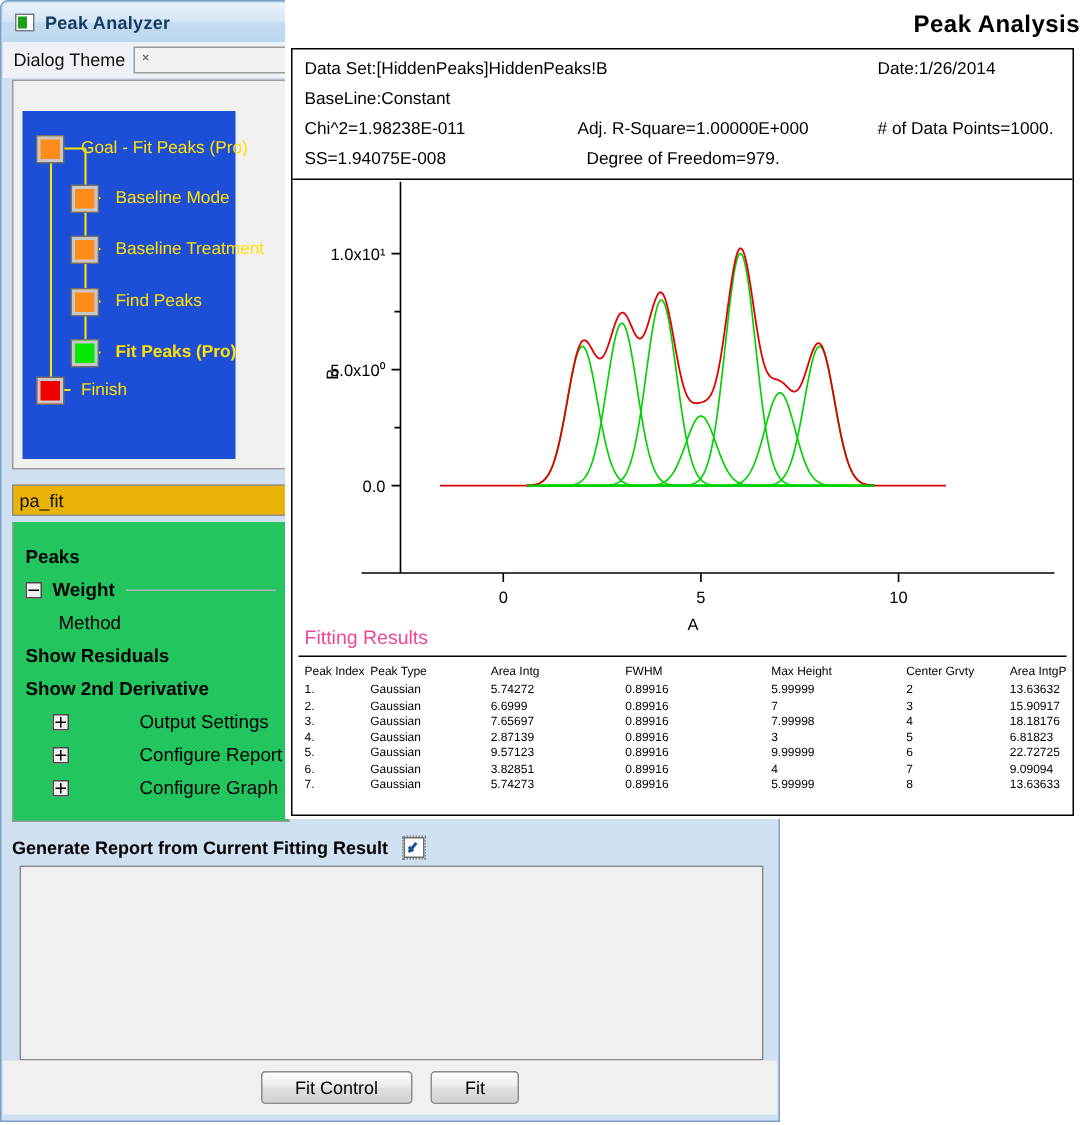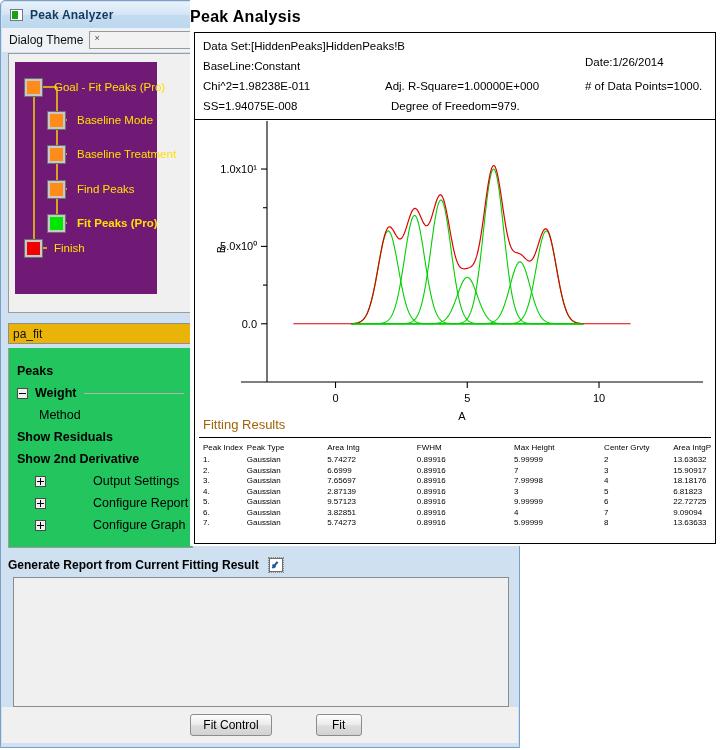--- a/index.html
+++ b/index.html
@@ -45,21 +45,21 @@
     width:180px;height:18px;background:#f2f2f2;border:1px solid #9a9a9a;
     box-sizing:border-box;font-size:9px;color:#555;padding:1px 0 0 4px;
   }
 
   
   #wizard-outer{
     position:absolute;left:7px;top:52px;width:185px;height:260px;
     background:#f0f0f0;border:1px solid #9b9b9b;box-sizing:border-box;
   }
   #wizard{
-    position:absolute;left:6px;top:8px;width:142px;height:232px;background:#701a75;
+    position:absolute;left:6px;top:20px;width:142px;height:232px;background:#1d4ed8;
   }
   #wizard svg{position:absolute;left:0;top:0;}
   .wnode{
     position:absolute;display:flex;align-items:center;height:20px;
   }
   .wbox{
     width:17px;height:17px;border:2px solid #c8c8c8;box-sizing:border-box;flex:none;
     box-shadow:0 0 0 1px #6e6e6e;
   }
   .wlabel{
@@ -118,52 +118,52 @@
   
   #lower-pane{
     position:absolute;left:12px;top:576px;width:496px;height:130px;
     background:#f0f0f0;border:1px solid #8b8b8b;box-sizing:border-box;
   }
   #button-bar{
     position:absolute;left:1px;top:706px;width:516px;height:36px;
     background:#f0f0f0;display:flex;align-items:center;justify-content:center;gap:12px;
   }
   .btn{
-    height:22px;min-width:46px;padding:0 12px;
+    height:22px;min-width:46px;padding:0 22px;
     background:linear-gradient(to bottom,#fdfdfd 0%,#ebebeb 48%,#dedede 52%,#d2d2d2 100%);
     border:1px solid #8c8c8c;border-radius:3px;box-sizing:border-box;
-    font-size:12px;color:#000;display:flex;align-items:center;justify-content:center;margin-left:32px;
+    font-size:12px;color:#000;display:flex;align-items:center;justify-content:center;
   }
 
   
   #report-win{
     position:absolute;left:190px;top:0px;width:530px;height:546px;
     background:#ffffff;box-sizing:border-box;
   }
   #report-title{
-    position:absolute;left:0;top:8px;width:530px;text-align:left;
+    position:absolute;left:0;top:8px;width:530px;text-align:right;
     font-size:16px;font-weight:bold;color:#000;letter-spacing:.3px;
   }
   #report-sheet{
     position:absolute;left:4px;top:32px;width:522px;height:512px;
     border:1px solid #000;background:#ffffff;box-sizing:border-box;
   }
   #header-box{
     position:absolute;left:0px;top:0px;width:520px;height:87px;
     border-bottom:1px solid #000;box-sizing:border-box;
     font-size:11.5px;color:#000;
   }
   .hline{position:absolute;white-space:nowrap;}
 
   
   #chart{
     position:absolute;left:0px;top:88px;width:520px;height:300px;
   }
   #fitting-caption{
-    position:absolute;left:8px;top:384px;font-size:13px;color:#a16207;
+    position:absolute;left:8px;top:384px;font-size:13px;color:#ec4899;
   }
   #caption-rule{
     position:absolute;left:4px;top:404px;width:512px;height:1px;background:#000;
   }
   #results-table{
     position:absolute;left:8px;top:410px;width:508px;
     font-size:8px;color:#000;
   }
   #results-table table{border-collapse:collapse;width:100%;}
   #results-table th{
@@ -275,21 +275,21 @@
   </div>
 </div>
 
 <div id="report-win">
   <div id="report-title">Peak Analysis</div>
 
   <div id="report-sheet">
 
     <div id="header-box">
       <span class="hline" style="left:8px;top:7px;">Data Set:[HiddenPeaks]HiddenPeaks!B</span>
-      <span class="hline" style="left:390px;top:23px;">Date:1/26/2014</span>
+      <span class="hline" style="left:390px;top:7px;">Date:1/26/2014</span>
       <span class="hline" style="left:8px;top:27px;">BaseLine:Constant</span>
       <span class="hline" style="left:8px;top:47px;">Chi^2=1.98238E-011</span>
       <span class="hline" style="left:190px;top:47px;">Adj. R-Square=1.00000E+000</span>
       <span class="hline" style="left:390px;top:47px;"># of Data Points=1000.</span>
       <span class="hline" style="left:8px;top:67px;">SS=1.94075E-008</span>
       <span class="hline" style="left:196px;top:67px;">Degree of Freedom=979.</span>
     </div>
 
     <svg id="chart" viewBox="0 0 520 300">
         <path d="M72,0 L72,261" stroke="#000" stroke-width="1.1" fill="none"></path>

